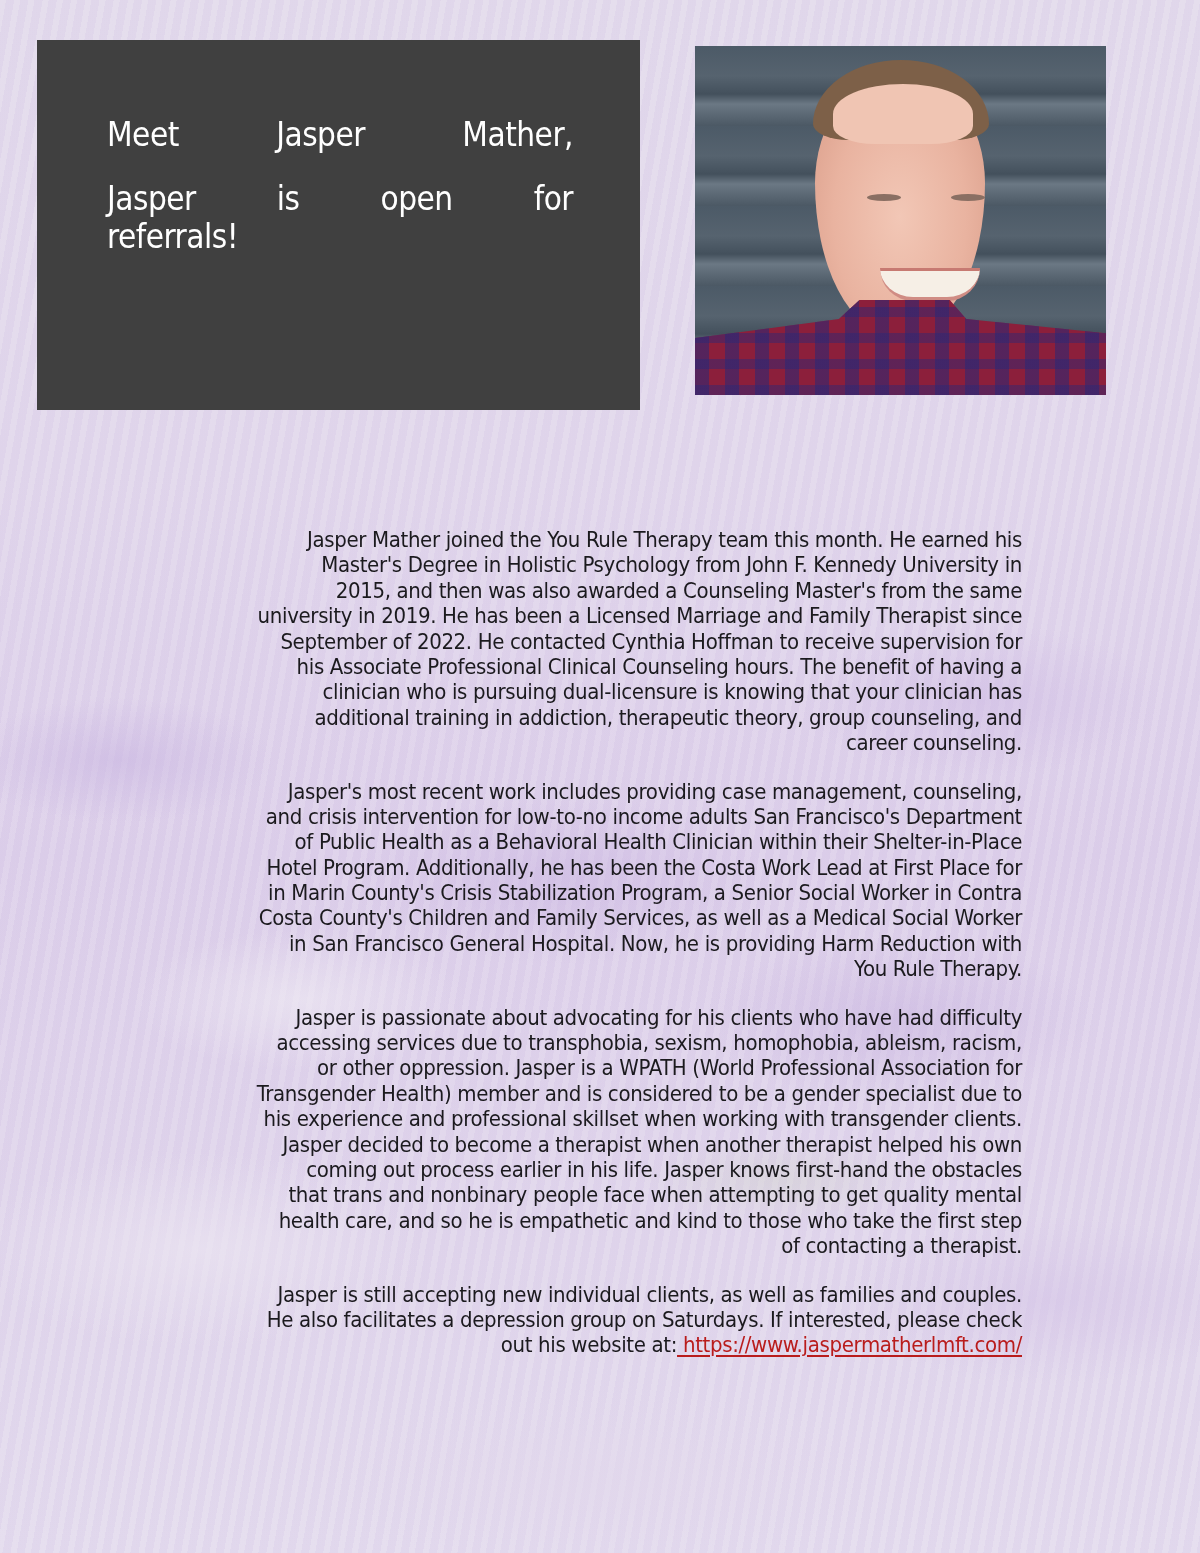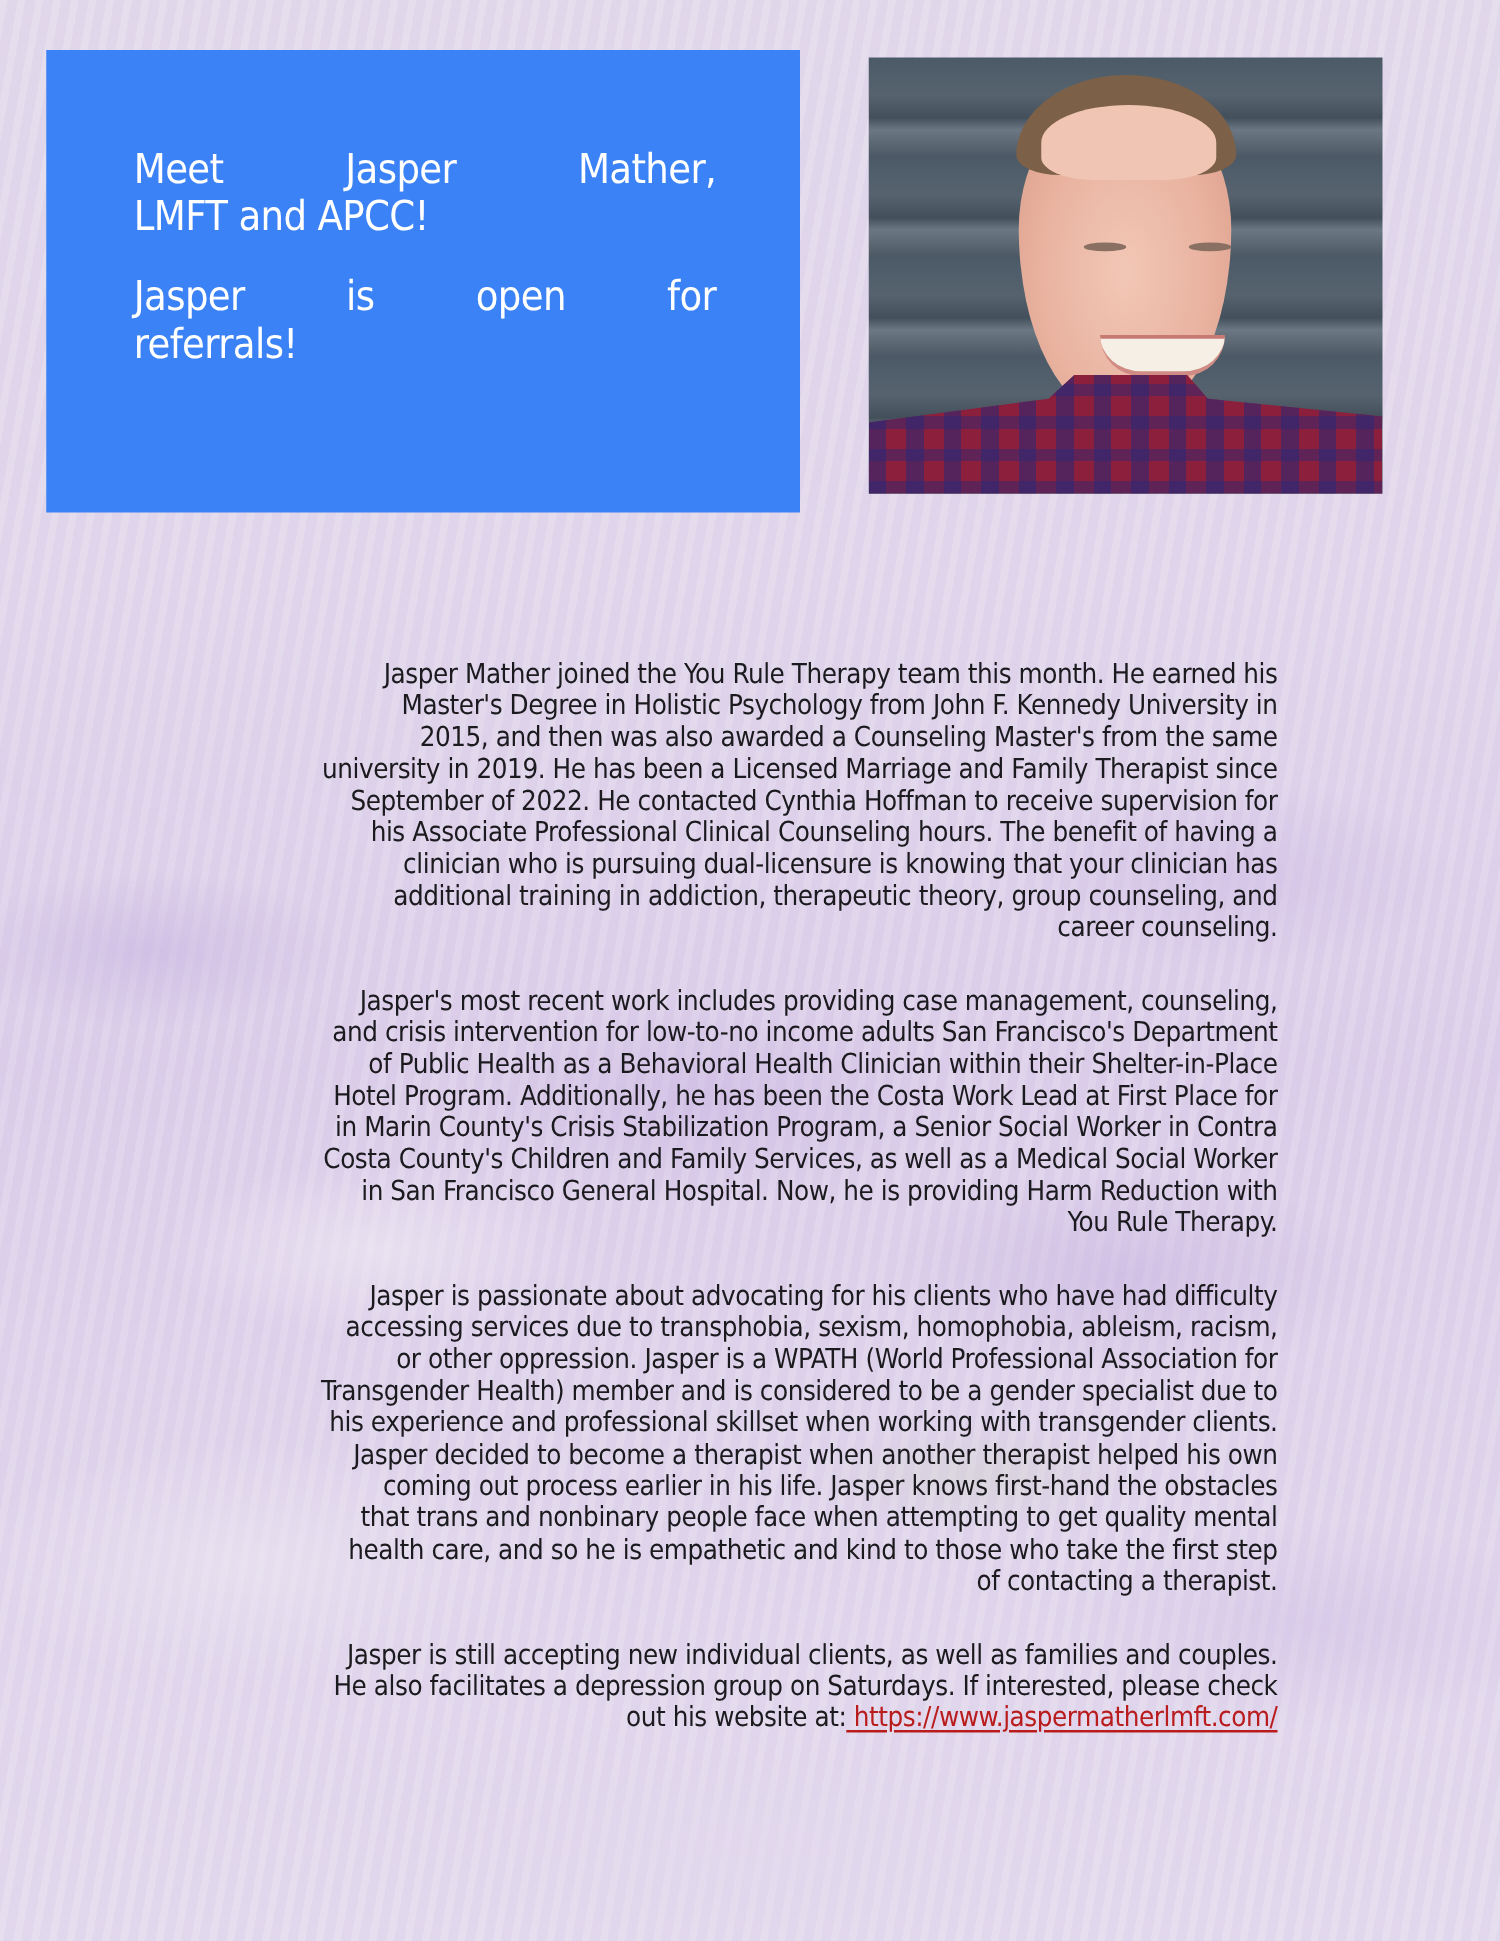--- a/index.html
+++ b/index.html
@@ -23,21 +23,21 @@
       linear-gradient(180deg, #e3dbec 0%, #e2d8ec 30%, #ddd0ea 55%, #e1d7ec 80%, #e4dcee 100%);
     font-family: "DejaVu Sans", "Liberation Sans", sans-serif;
   }
 
   .hero-box {
     position: absolute;
     left: 37px;
     top: 40px;
     width: 603px;
     height: 370px;
-    background: #3b82f6;
+    background: #404040;
   }
   .hero-text {
     position: absolute;
     left: 70px;
     top: 76px;
     width: 466px;
     color: #ffffff;
     font-size: 33px;
     line-height: 38px;
     font-stretch: condensed;
@@ -133,36 +133,35 @@
     top: 527px;
     width: 1022px;
     color: #1b1a1e;
     font-size: 22px;
     line-height: 25.4px;
     font-stretch: condensed;
     letter-spacing: -0.35px;
     text-align: right;
   }
   .para { margin: 0; padding: 0; }
-  .para + .para { margin-top: 33px; }
+  .para + .para { margin-top: 23px; }
   .line { display: block; white-space: nowrap; height: 25.4px; }
   .link {
     color: #b91c1c;
     text-decoration: underline;
     text-decoration-thickness: 1.5px;
     text-underline-offset: 3px;
   }
 </style>
 </head>
 <body>
 
 <div class="hero-box">
   <div class="hero-text">
     <span class="hero-line justify">Meet Jasper Mather,</span>
-    <span class="hero-line">LMFT and APCC!</span>
     <span class="hero-gap"></span>
     <span class="hero-line justify">Jasper is open for</span>
     <span class="hero-line">referrals!</span>
   </div>
 </div>
 
 <div class="photo" aria-label="Portrait of Jasper Mather smiling">
   <div class="face"></div>
   <div class="hair"></div>
   <div class="forehead"></div>

